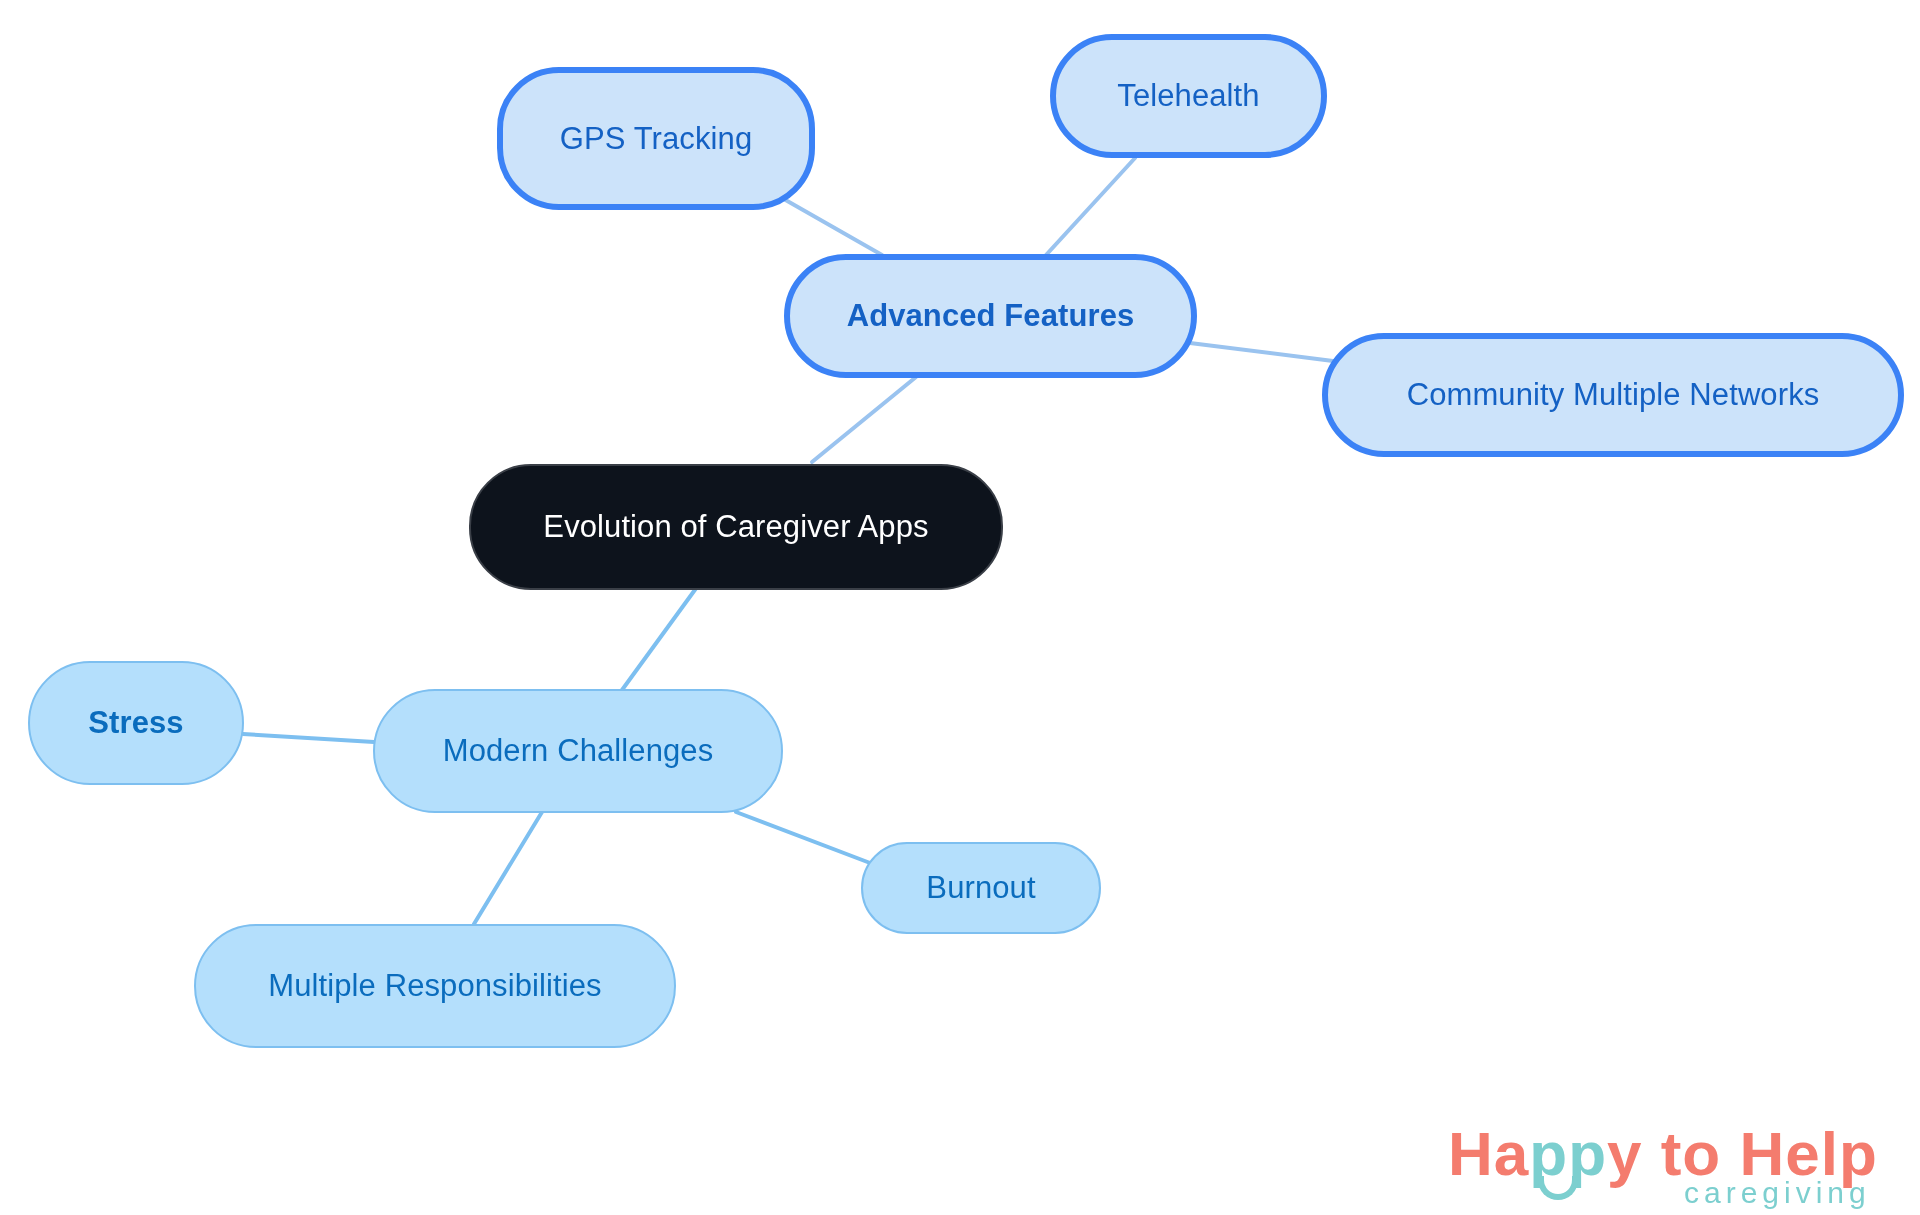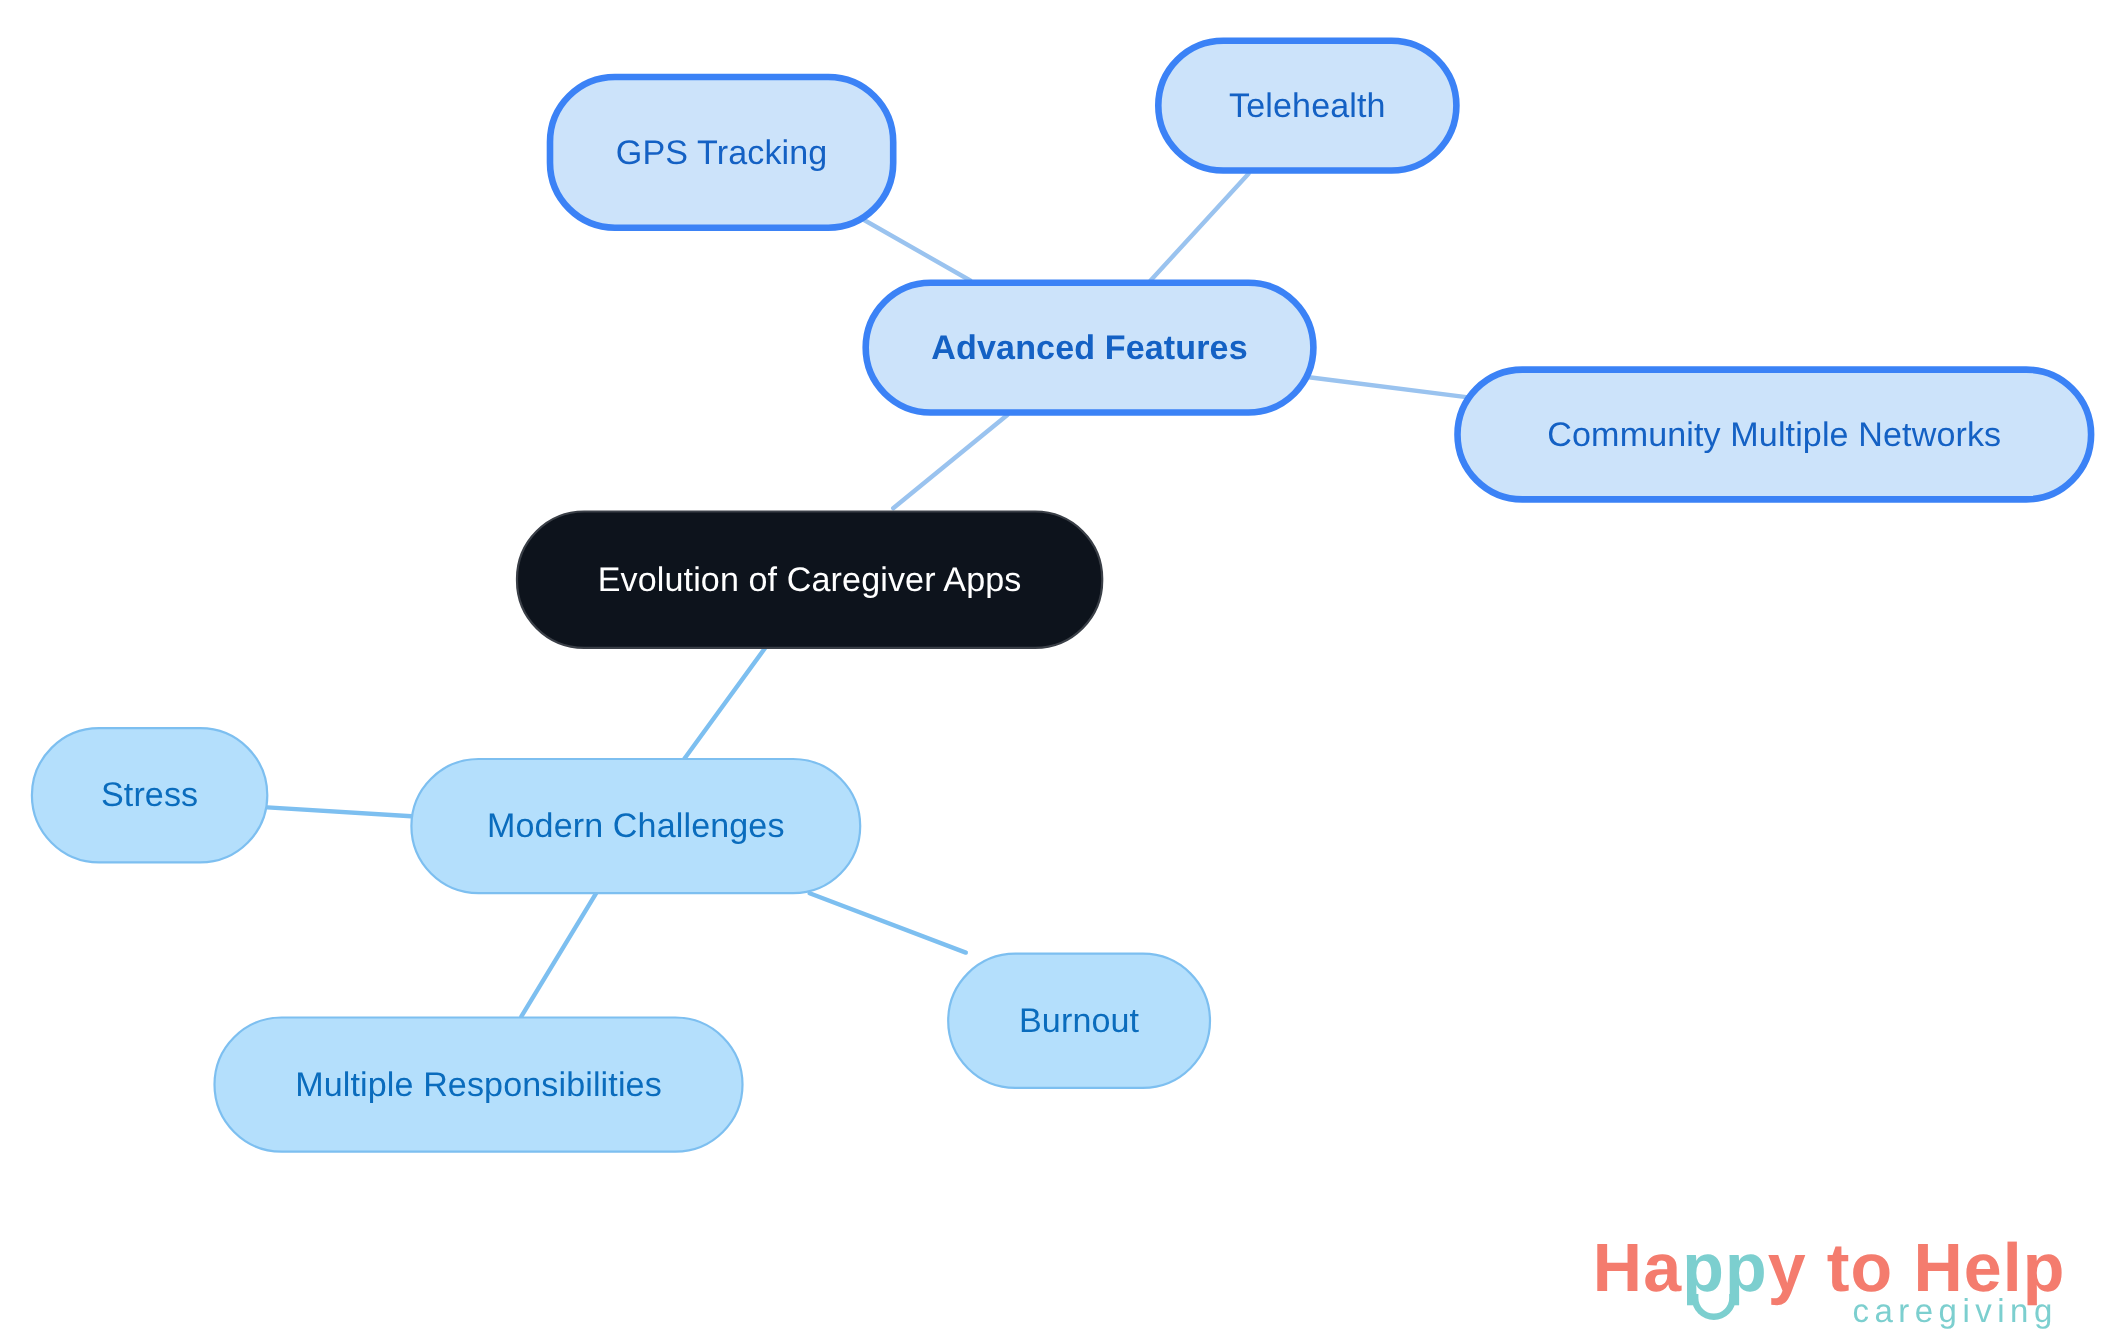--- a/index.html
+++ b/index.html
@@ -58,25 +58,25 @@
 </div>
 
 <div class="node l1a" style="left:1322px; top:333px; width:582px; height:124px;">
   <span>Community Multiple Networks</span>
 </div>
 
 <div class="node l1b" style="left:373px; top:689px; width:410px; height:124px;">
   <span>Modern Challenges</span>
 </div>
 
-<div class="node l1b" style="left:28px; top:661px; width:216px; height:124px;">
+<div class="node l1b" style="left:28px; top:661px; width:216px; height:124px;font-weight:bold;">
   <span>Stress</span>
 </div>
 
-<div class="node l1b" style="left:861px; top:842px; width:240px; height:124px;margin-top:24px;">
+<div class="node l1b" style="left:861px; top:842px; width:240px; height:92px;">
   <span>Burnout</span>
 </div>
 
 <div class="node l1b" style="left:194px; top:924px; width:482px; height:124px;">
   <span>Multiple Responsibilities</span>
 </div>
 
 <div class="logo">
   <div class="main">
     <span style="color:#f47c6e">Ha</span><span style="color:#7ccfcf">pp</span><span style="color:#f47c6e">y to Help</span>

